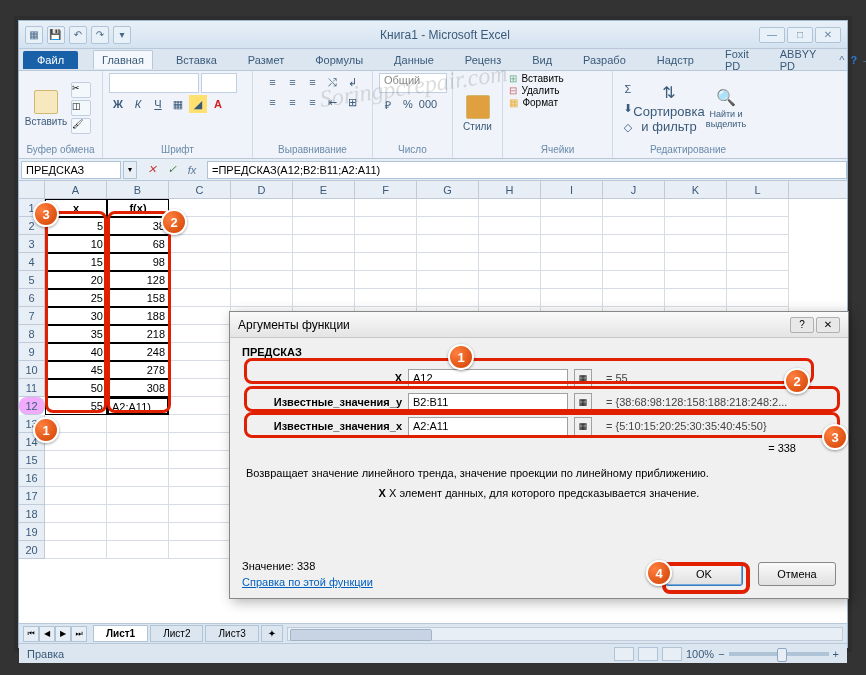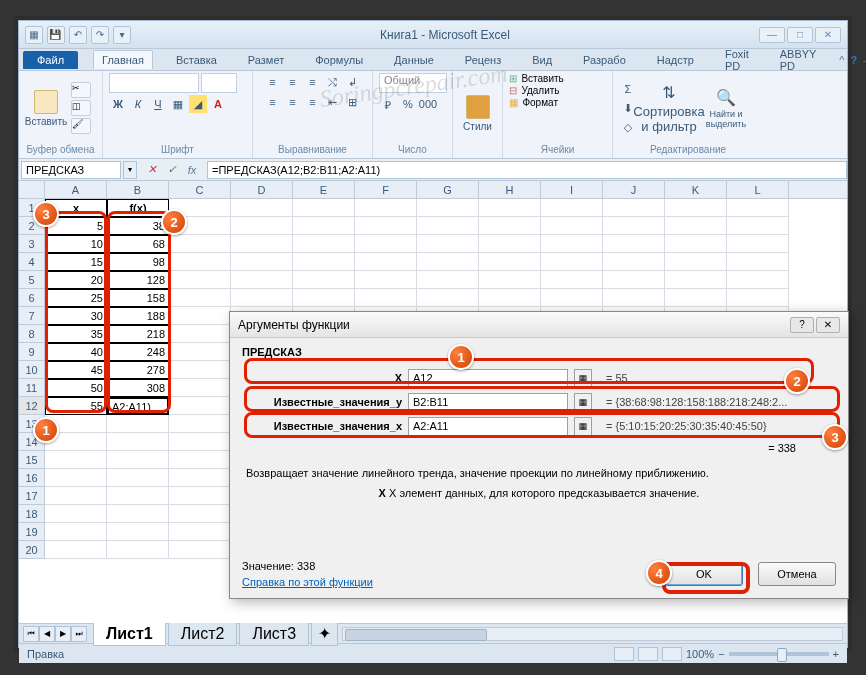--- a/index.html
+++ b/index.html
@@ -44,37 +44,37 @@
 .formula-input { flex: 1; height: 18px; border: 1px solid #b0c4d8; background: #fff; font-size: 11px; padding: 0 4px; }
 
 
 .sheet-area { position: relative; height: 442px; background: #fff; overflow: hidden; }
 .col-headers { display: flex; height: 18px; background: #e8eef6; border-bottom: 1px solid #c0cad8; }
 .corner { width: 26px; border-right: 1px solid #c0cad8; background: #e8eef6; }
 .col-h { width: 62px; border-right: 1px solid #c0cad8; text-align: center; font-size: 11px; color: #3a5a7a; line-height: 18px; }
 .grid-body { display: flex; }
 .row-headers { display: flex; flex-direction: column; }
 .row-h { width: 26px; height: 18px; border-right: 1px solid #c0cad8; border-bottom: 1px solid #c0cad8; background: #e8eef6; text-align: center; font-size: 11px; color: #3a5a7a; line-height: 18px; }
-.row-h.active { background: #e5e5e5; }
+.row-h.active { background: #f0abfc; border-radius: 8px; }
 .cells { position: relative; }
 .cell-row { display: flex; height: 18px; }
 .cell { width: 62px; height: 18px; border-right: 1px solid #d8dce4; border-bottom: 1px solid #d8dce4; font-size: 11px; padding: 0 3px; line-height: 17px; text-align: right; overflow: hidden; white-space: nowrap; }
 .cell.header { text-align: center; font-weight: bold; background: #fff; border: 1px solid #000; }
 .cell.bordered { border: 1px solid #000; }
 .cell.edit { background: #fff; border: 2px solid #000; text-align: left; overflow: visible; }
 
 
 .marker { position: absolute; width: 26px; height: 26px; border-radius: 50%; background: radial-gradient(circle at 30% 30%, #ff8040, #d04000); color: #fff; font-weight: bold; display: flex; align-items: center; justify-content: center; font-size: 13px; border: 2px solid #fff; box-shadow: 0 1px 3px rgba(0,0,0,0.4); z-index: 50; }
 .red-outline { position: absolute; border: 3px solid #e02000; border-radius: 8px; z-index: 40; pointer-events: none; }
 
 
 .sheet-tabs { height: 20px; background: #dce6f0; display: flex; align-items: center; border-top: 1px solid #b8c8d8; }
 .nav-btns { display: flex; padding: 0 4px; gap: 0; }
 .nav-b { width: 16px; height: 16px; border: 1px solid #b0c4d8; background: #e8eef6; font-size: 8px; display:flex;align-items:center;justify-content:center; }
-.sheet-tab { padding: 2px 12px; font-size: 16px; background: #fff; border: 1px solid #b0c4d8; margin-left: 2px; }
+.sheet-tab { padding: 2px 12px; font-size: 10px; background: #fff; border: 1px solid #b0c4d8; margin-left: 2px; }
 .sheet-tab.inactive { background: #dce6f0; }
 .scrollbar-h { flex: 1; margin: 0 4px; height: 14px; background: #e8eef6; border: 1px solid #c0cad8; position: relative; }
 .scrollbar-h::before { content:''; position:absolute; left:2px; top:1px; width:140px; height:10px; background:#c8d4e4; border:1px solid #a0b4c8; border-radius:2px; }
 
 
 .status-bar { height: 20px; background: #dce6f0; border-top: 1px solid #b8c8d8; display: flex; align-items: center; padding: 0 8px; font-size: 11px; color: #3a5a7a; }
 .status-right { margin-left: auto; display: flex; align-items: center; gap: 4px; }
 .view-btn { width: 20px; height: 14px; border: 1px solid #b0c4d8; background: #e8eef6; }
 .zoom-slider { width: 100px; height: 4px; background: #b0c4d8; position: relative; }
 .zoom-slider::before { content:''; position:absolute; left:48px; top:-4px; width:8px; height:12px; background:#e8eef6; border:1px solid #8ea8c4; border-radius:2px; }

